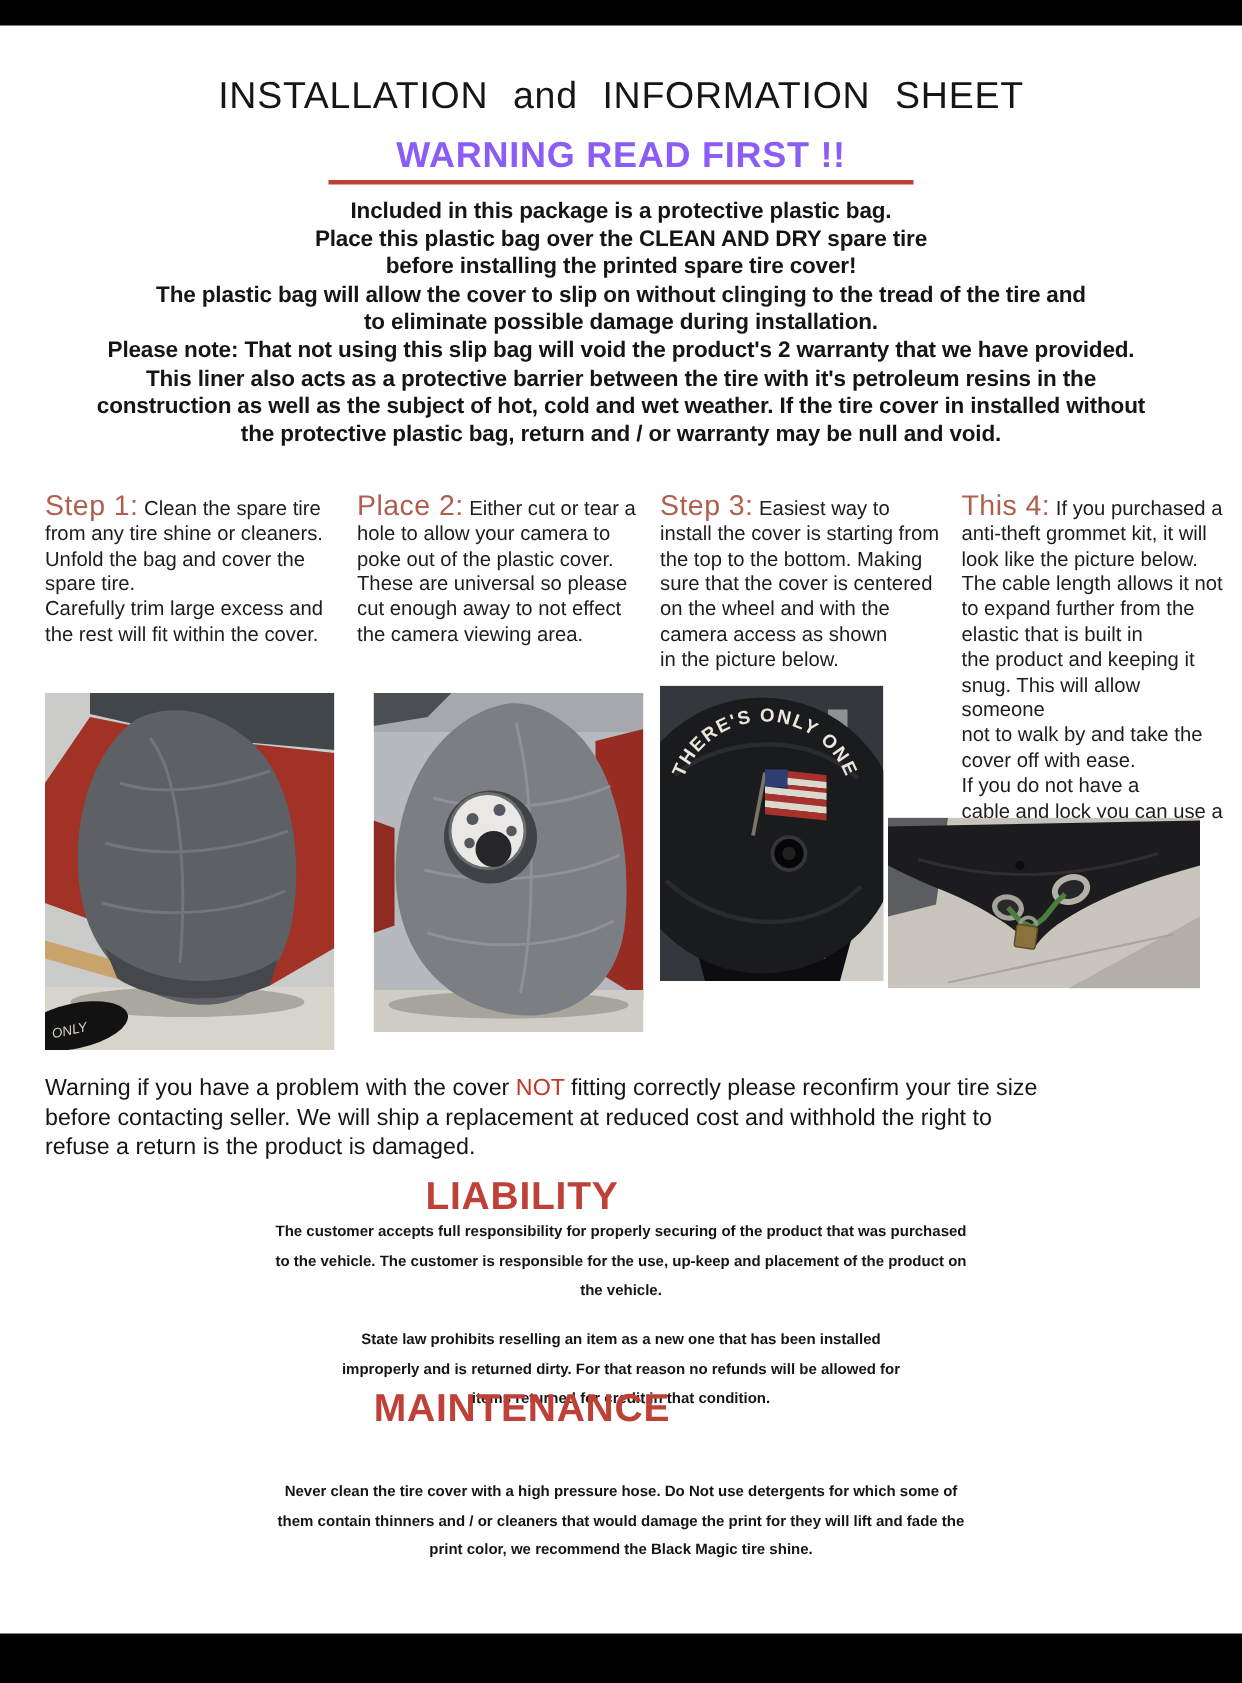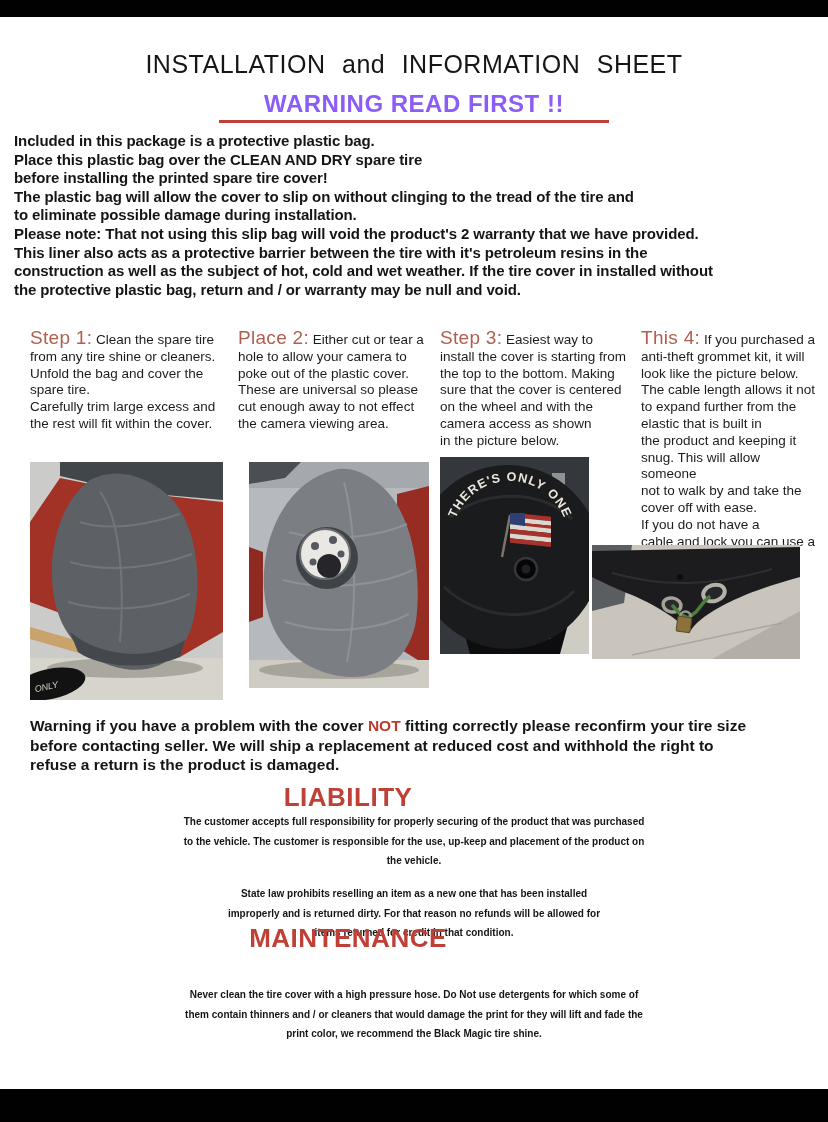--- a/index.html
+++ b/index.html
@@ -5,27 +5,27 @@
   html,body{margin:0;padding:0;background:#ffffff;}
   body{width:828px;height:1122px;position:relative;overflow:hidden;
        font-family:"Liberation Sans","DejaVu Sans",sans-serif;color:#151515;}
   .abs{position:absolute;}
   .bar{left:0;width:828px;background:#010101;}
   .doc-title{top:50px;left:0;width:828px;text-align:center;font-size:25px;font-weight:normal;
              letter-spacing:.5px;word-spacing:9px;color:#161616;}
   .warn-head-wrap{top:90px;left:0;width:828px;text-align:center;}
   .warn-head{display:inline-block;font-size:24px;font-weight:bold;color:#8b5cf6;
              border-bottom:3px solid #bf4036;padding:0 45px 2px 45px;letter-spacing:.5px;}
-  .intro{top:132px;left:14px;width:800px;font-size:15px;font-weight:bold;
+  .intro{top:132px;left:14px;width:800px;text-align:center;font-size:15px;font-weight:bold;
          line-height:18.6px;white-space:pre-line;letter-spacing:-0.1px;}
   .step-col{top:330px;font-size:13.5px;line-height:16.8px;color:#1c1c1c;}
   .step-label{font-size:19px;color:#b05f4f;letter-spacing:.3px;}
   .step-text{white-space:pre-line;}
   .photo{overflow:hidden;}
-  .fitwarn{top:716px;left:30px;width:775px;font-size:15.5px;font-weight:bold;line-height:19.5px;}
+  .fitwarn{top:716px;left:30px;width:775px;font-size:15.5px;font-weight:normal;line-height:19.5px;}
   .fitwarn .post{white-space:pre-line;}
   .red-inline{color:#c0392b;}
   .sec-head{left:0;width:696px;text-align:center;font-size:26px;font-weight:bold;color:#bf4036;
             letter-spacing:.5px;}
   .body-para{left:24px;width:780px;text-align:center;font-size:10px;font-weight:bold;
              line-height:19.5px;white-space:pre-line;}
 </style>
 </head>
 <body>
 

